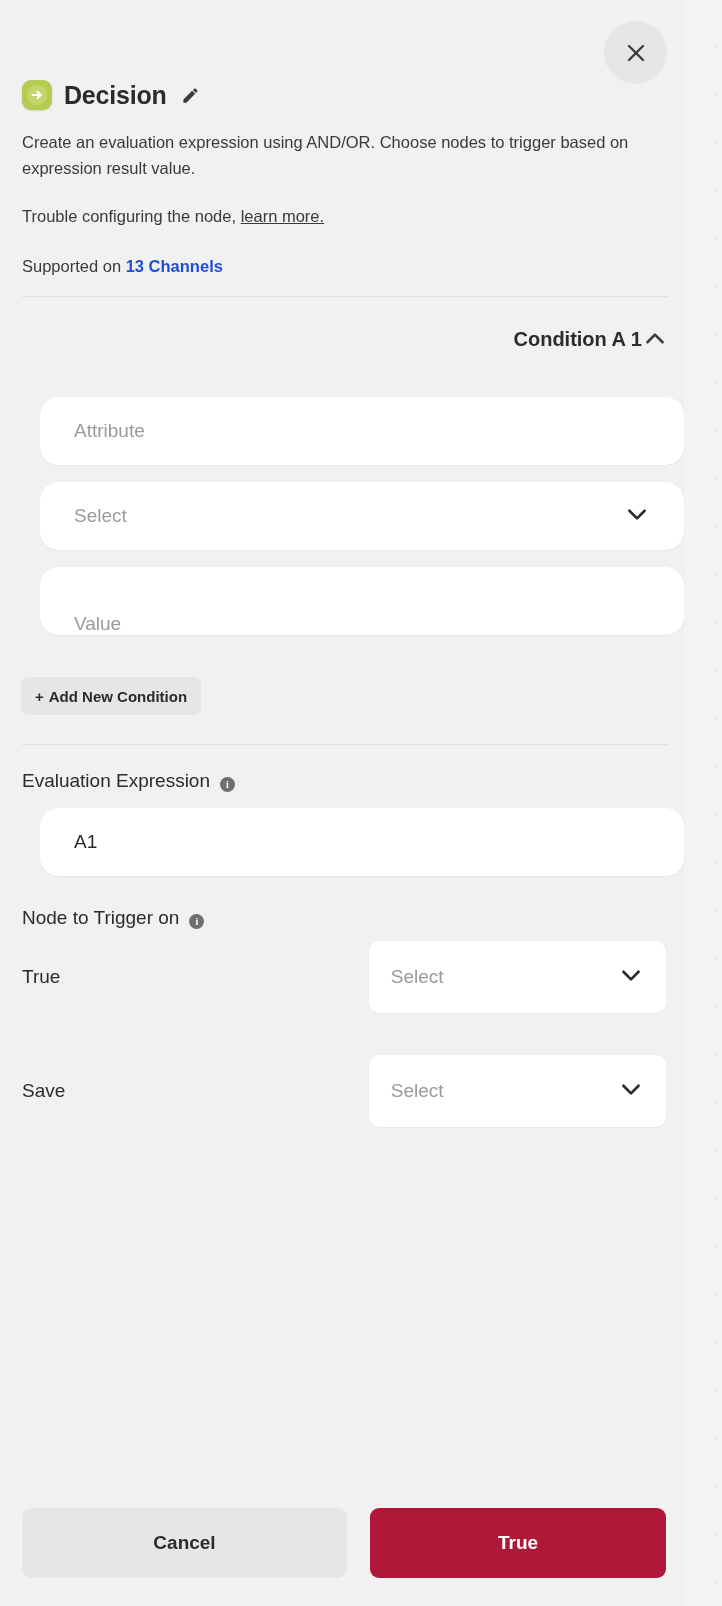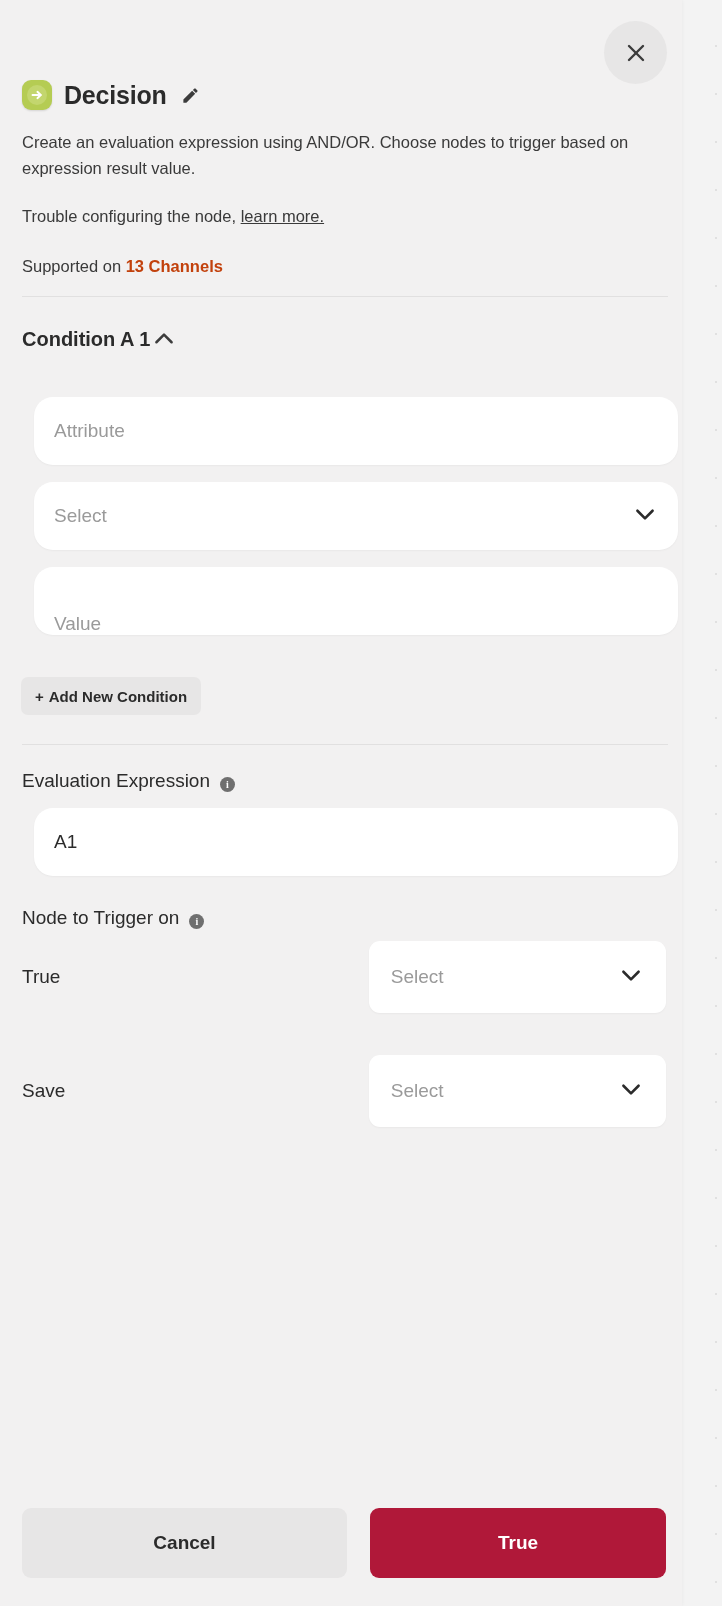--- a/index.html
+++ b/index.html
@@ -109,63 +109,63 @@
     color: #3a3a3a;
     cursor: pointer;
   }
   #supported-line {
     position: absolute;
     left: 22px;
     top: 257px;
     font-size: 16.5px;
     color: #3a3a3a;
   }
-  #supported-line b { font-weight: bold; color: #c2410c; }
+  #supported-line b { font-weight: bold; color: #1d4ed8; }
 
   .divider {
     position: absolute;
     left: 22px;
     width: 646px;
     height: 1px;
     background: #e1e0e0;
   }
   #div-1 { top: 296px; }
   #div-2 { top: 744px; }
 
   
   #condition-header {
     position: absolute;
     left: 22px;
     top: 323px;
     width: 646px;
     height: 32px;
     display: flex;
     align-items: center;
-    justify-content: flex-start;
+    justify-content: flex-end;
     cursor: pointer;
   }
   #condition-title {
     font-size: 20px;
     font-weight: bold;
     color: #2b2b2b;
   }
   #condition-chevron { display: flex; align-items: center; }
 
   
   .field {
     position: absolute;
-    left: 34px;
+    left: 40px;
     width: 644px;
     height: 68px;
     background: #ffffff;
     border-radius: 19px;
     box-sizing: border-box;
     display: flex;
     align-items: center;
-    padding: 0 20px;
+    padding: 0 34px;
     box-shadow: 0 1px 2px rgba(0,0,0,0.04);
     cursor: text;
   }
   .field.select { cursor: pointer; justify-content: space-between; }
   .field-text {
     font-size: 19px;
     color: #9a9a9a;
   }
   .field-text.filled { color: #2b2b2b; }
 

